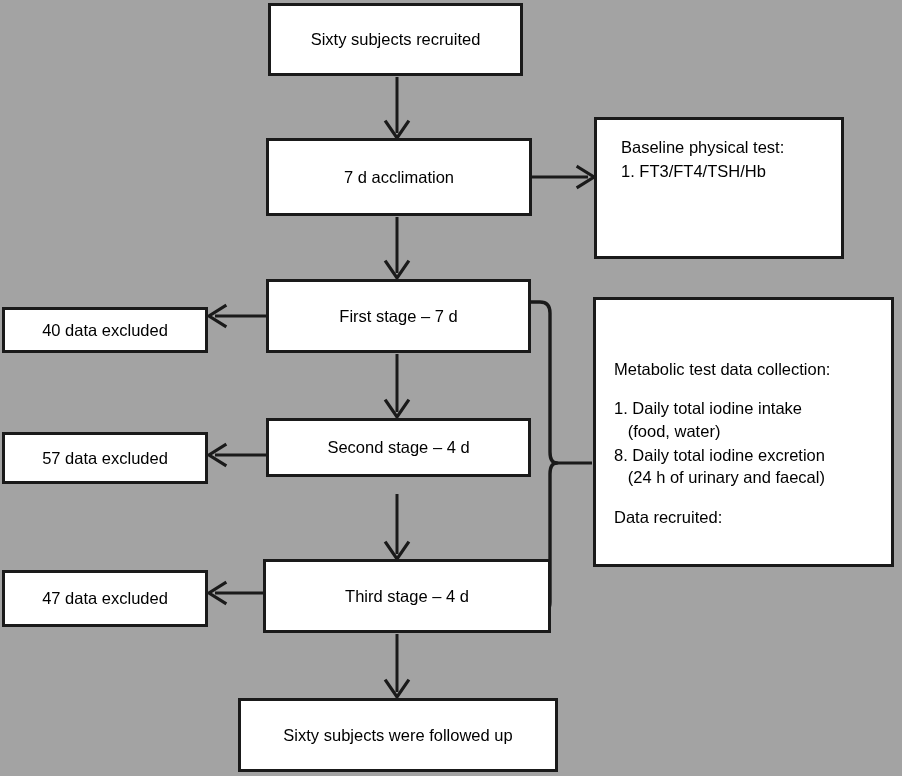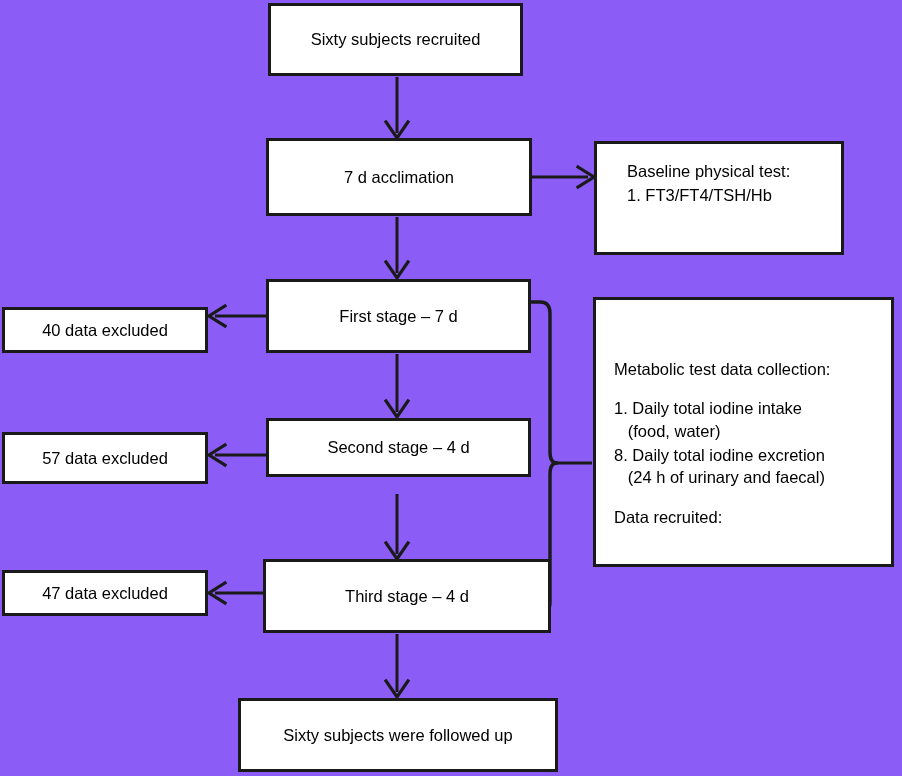--- a/index.html
+++ b/index.html
@@ -8,21 +8,21 @@
     padding: 0;
     background: #ffffff;
   }
   body {
     font-family: "Liberation Sans", "DejaVu Sans", sans-serif;
   }
   #canvas {
     position: relative;
     width: 902px;
     height: 776px;
-    background: #8b5cf6;
+    background: #a3a3a3;
     overflow: hidden;
   }
   .node {
     position: absolute;
     box-sizing: border-box;
     border: 3px solid #1a1a1a;
     background: #ffffff;
     display: flex;
     align-items: center;
     justify-content: center;
@@ -128,21 +128,21 @@
   </svg>
 
   <div class="node" style="left:268px; top:3px; width:255px; height:73px;">
     <span class="node-text">Sixty subjects recruited</span>
   </div>
 
   <div class="node" style="left:266px; top:138px; width:266px; height:78px;">
     <span class="node-text">7 d acclimation</span>
   </div>
 
-  <div class="node left-align" style="left:594px; top:117px; width:250px; height:114px; padding:16px 0 0 30px;margin-top:24px;">
+  <div class="node left-align" style="left:594px; top:117px; width:250px; height:142px; padding:16px 0 0 24px;">
     <span class="node-text">
       <span class="para">Baseline physical test:</span>
       <span class="para gap-small">1. FT3/FT4/TSH/Hb</span>
     </span>
   </div>
 
   <div class="node" style="left:266px; top:279px; width:265px; height:74px;">
     <span class="node-text">First stage – 7 d</span>
   </div>
 
@@ -155,21 +155,21 @@
   </div>
 
   <div class="node" style="left:2px; top:432px; width:206px; height:52px;">
     <span class="node-text">57 data excluded</span>
   </div>
 
   <div class="node" style="left:263px; top:559px; width:288px; height:74px;">
     <span class="node-text">Third stage – 4 d</span>
   </div>
 
-  <div class="node" style="left:2px; top:570px; width:206px; height:46px;">
+  <div class="node" style="left:2px; top:570px; width:206px; height:57px;">
     <span class="node-text">47 data excluded</span>
   </div>
 
   <div class="node" style="left:238px; top:698px; width:320px; height:74px;">
     <span class="node-text">Sixty subjects were followed up</span>
   </div>
 
   <div class="node left-align" style="left:593px; top:297px; width:301px; height:270px; padding:22px 0 0 18px;align-items:center;">
     <span class="node-text">
       <span class="para">Metabolic test data collection:</span>

